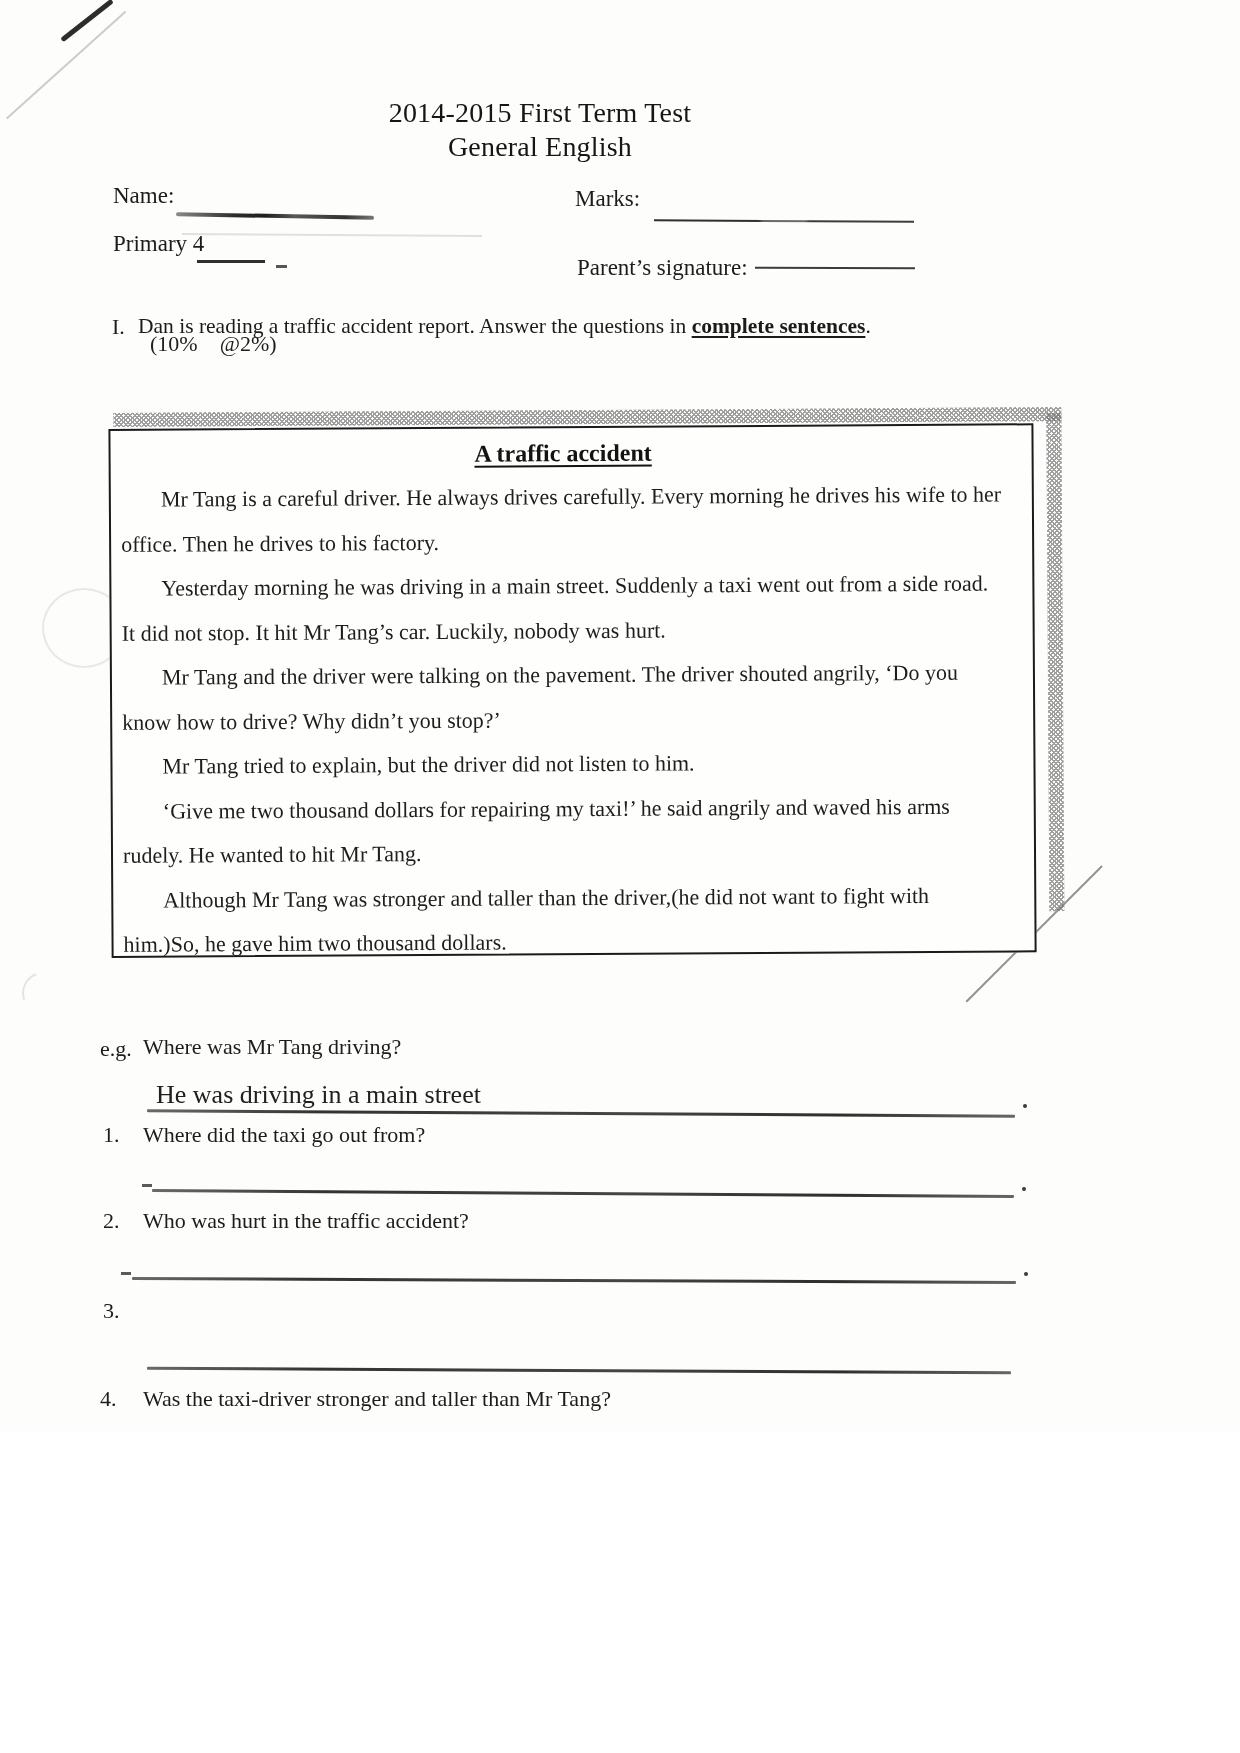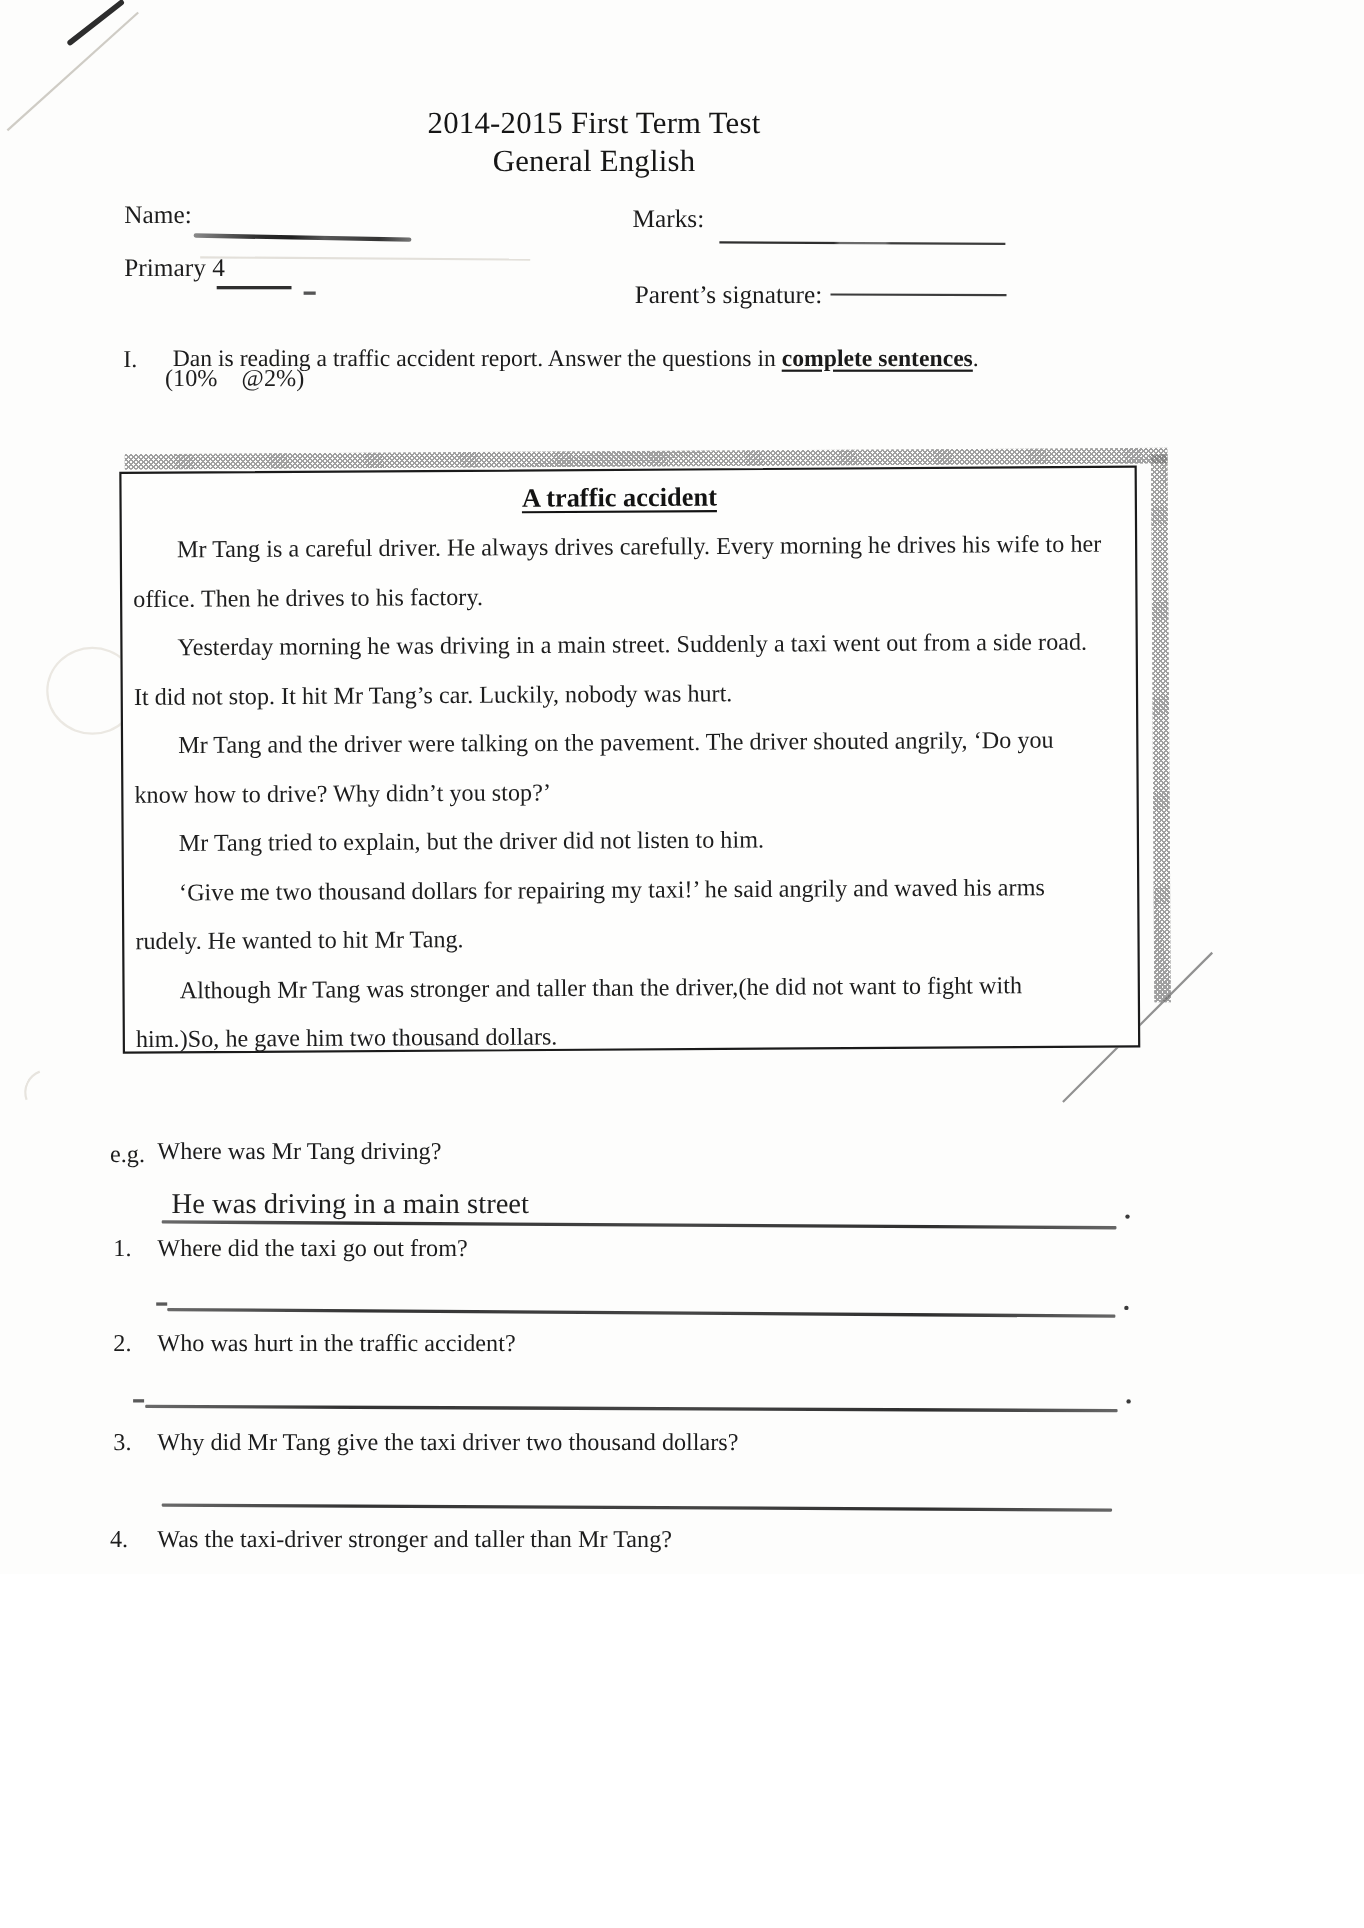--- a/index.html
+++ b/index.html
@@ -30,21 +30,21 @@
   }
   .name-ghost { left: 182px; top: 234px; width: 300px; height: 2px; background: #e3e0da; transform: rotate(0.4deg); }
   .marks-line { left: 654px; top: 220px; width: 260px; background: linear-gradient(90deg,#2f2f2f 0 40%, #6a6a6a 42% 58%, #3c3c3c 60%); transform: rotate(0.3deg); }
   .class-underline { left: 197px; top: 260px; width: 68px; height: 2.5px; background: #2f2f2f; }
   .class-tick { left: 276px; top: 265px; width: 11px; height: 2.5px; background: #555; }
   .parent-line { left: 755px; top: 267px; width: 160px; background: #3c3c3c; transform: rotate(0.2deg); }
 
   
   .section-heading { left: 112px; top: 283px; font-size: 22.5px; font-weight: bold; color: #141414; }
   .numeral { left: 112px; top: 314px; font-size: 22px; }
-  .instruction { left: 157px; top: 314px; width: 800px; font-size: 21.5px; color: #1b1b1b; }
+  .instruction { left: 138px; top: 314px; width: 800px; font-size: 21.5px; color: #1b1b1b; }
   .instr-bold { font-weight: bold; text-decoration: underline; text-underline-offset: 3px; }
   .marks-note { left: 150px; top: 331px; font-size: 22px; white-space: pre; }
 
   
   .passage-wrap { left: 110px; top: 410px; width: 956px; height: 552px; transform: rotate(-0.35deg); }
   .stipple {
     background-image:
       repeating-linear-gradient(45deg, #6f6f6f 0 1.4px, transparent 1.4px 3.2px),
       repeating-linear-gradient(-45deg, #6f6f6f 0 1.4px, transparent 1.4px 3.2px);
     opacity: 0.65;
@@ -143,21 +143,20 @@
   <div class="abs answer-line" style="left:152px; top:1192px; width:862px; transform:rotate(0.4deg);"></div>
   <div class="abs line-dot" style="left:1022px; top:1187px;"></div>
 
   <div class="abs q-num" style="left:103px; top:1208px;">2.</div>
   <div class="abs q-text" style="left:143px; top:1208px;">Who was hurt in the traffic accident?</div>
   <div class="abs line-dash" style="left:121px; top:1272px;"></div>
   <div class="abs answer-line" style="left:132px; top:1279px; width:884px; transform:rotate(0.25deg);"></div>
   <div class="abs line-dot" style="left:1024px; top:1272px;"></div>
 
   <div class="abs q-num" style="left:103px; top:1298px;">3.</div>
-  <div class="abs q-text" style="left:143px; top:1298px;">Why did Mr Tang give the taxi driver two thousand dollars?</div>
   <div class="abs answer-line" style="left:147px; top:1369px; width:864px; transform:rotate(0.3deg);"></div>
 
   <div class="abs q-num" style="left:100px; top:1386px;">4.</div>
   <div class="abs q-text" style="left:143px; top:1386px;">Was the taxi-driver stronger and taller than Mr Tang?</div>
   <div class="abs answer-line" style="left:138px; top:1459px; width:872px; transform:rotate(0.25deg);"></div>
 
   <div class="abs q-num" style="left:103px; top:1476px;">5.</div>
   <div class="abs answer-line" style="left:131px; top:1553px; width:872px; transform:rotate(0.3deg);"></div>
 
 </div>

